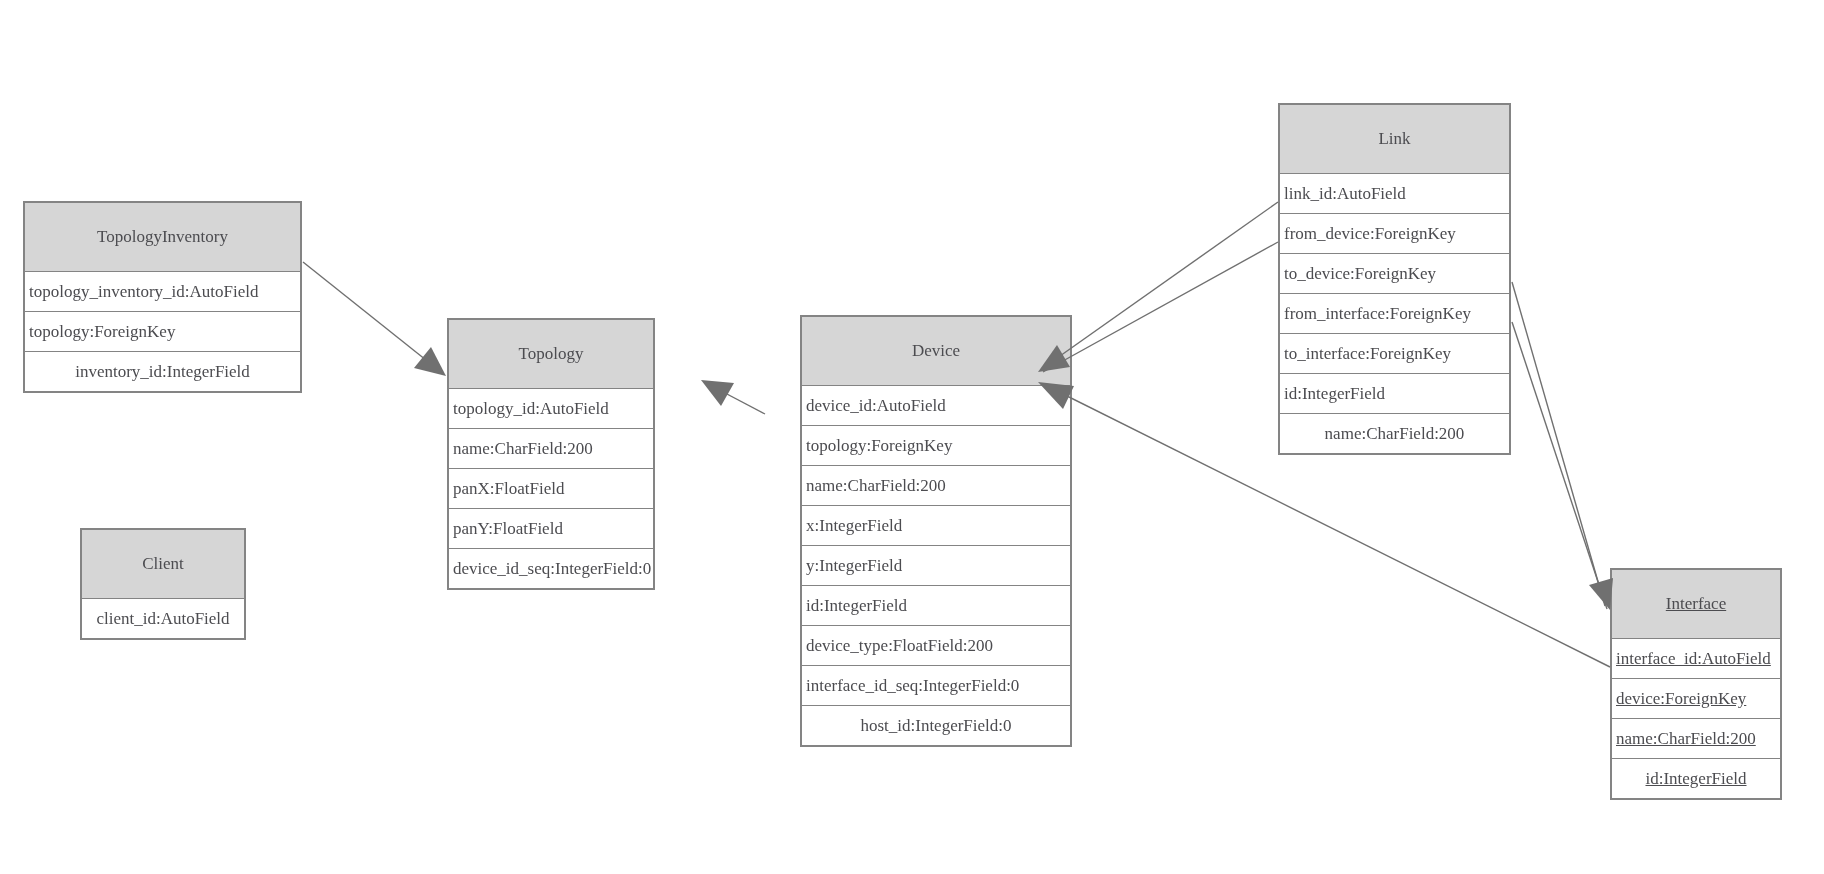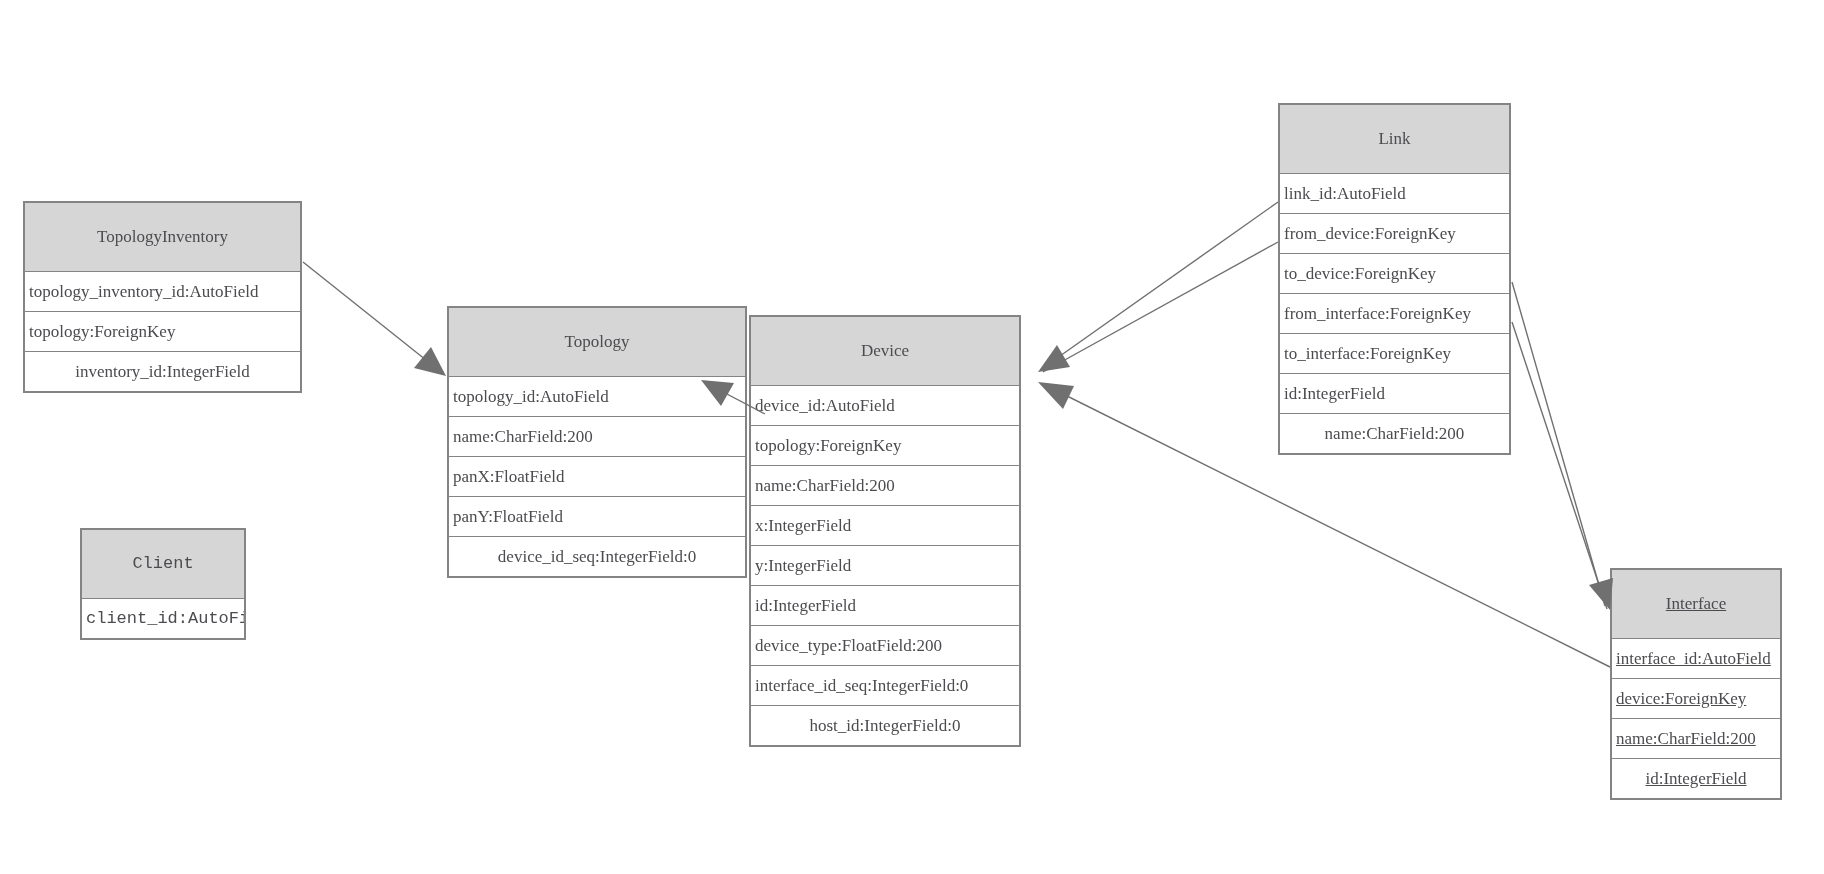--- a/index.html
+++ b/index.html
@@ -39,23 +39,23 @@
     padding: 0 4px;
     border-bottom: 1px solid #848484;
     background: #ffffff;
     white-space: nowrap;
     overflow: hidden;
   }
   .field-row:last-child { border-bottom: none; text-align: center; }
 
   
   #t-topologyinventory { left: 23px;   top: 163px; width: 279px; margin-top: 38px; }
-  #t-topology          { left: 447px;  top: 306px; width: 300px; }
-  #t-client            { left: 80px;   top: 528px; width: 166px; font-family: Liberation Mono, monospace; }
-  #t-device            { left: 749px;  top: 315px; width: 272px; }
+  #t-topology          { left: 447px;  top: 318px; width: 208px; }
+  #t-client            { left: 80px;   top: 528px; width: 166px; }
+  #t-device            { left: 800px;  top: 315px; width: 272px; }
   #t-link              { left: 1278px; top: 103px; width: 233px; }
   #t-interface         { left: 1610px; top: 568px; width: 172px; text-decoration: underline; }
 
   #edges {
     position: absolute;
     left: 0; top: 0;
     width: 1824px;
     height: 874px;
     pointer-events: none;
   }

